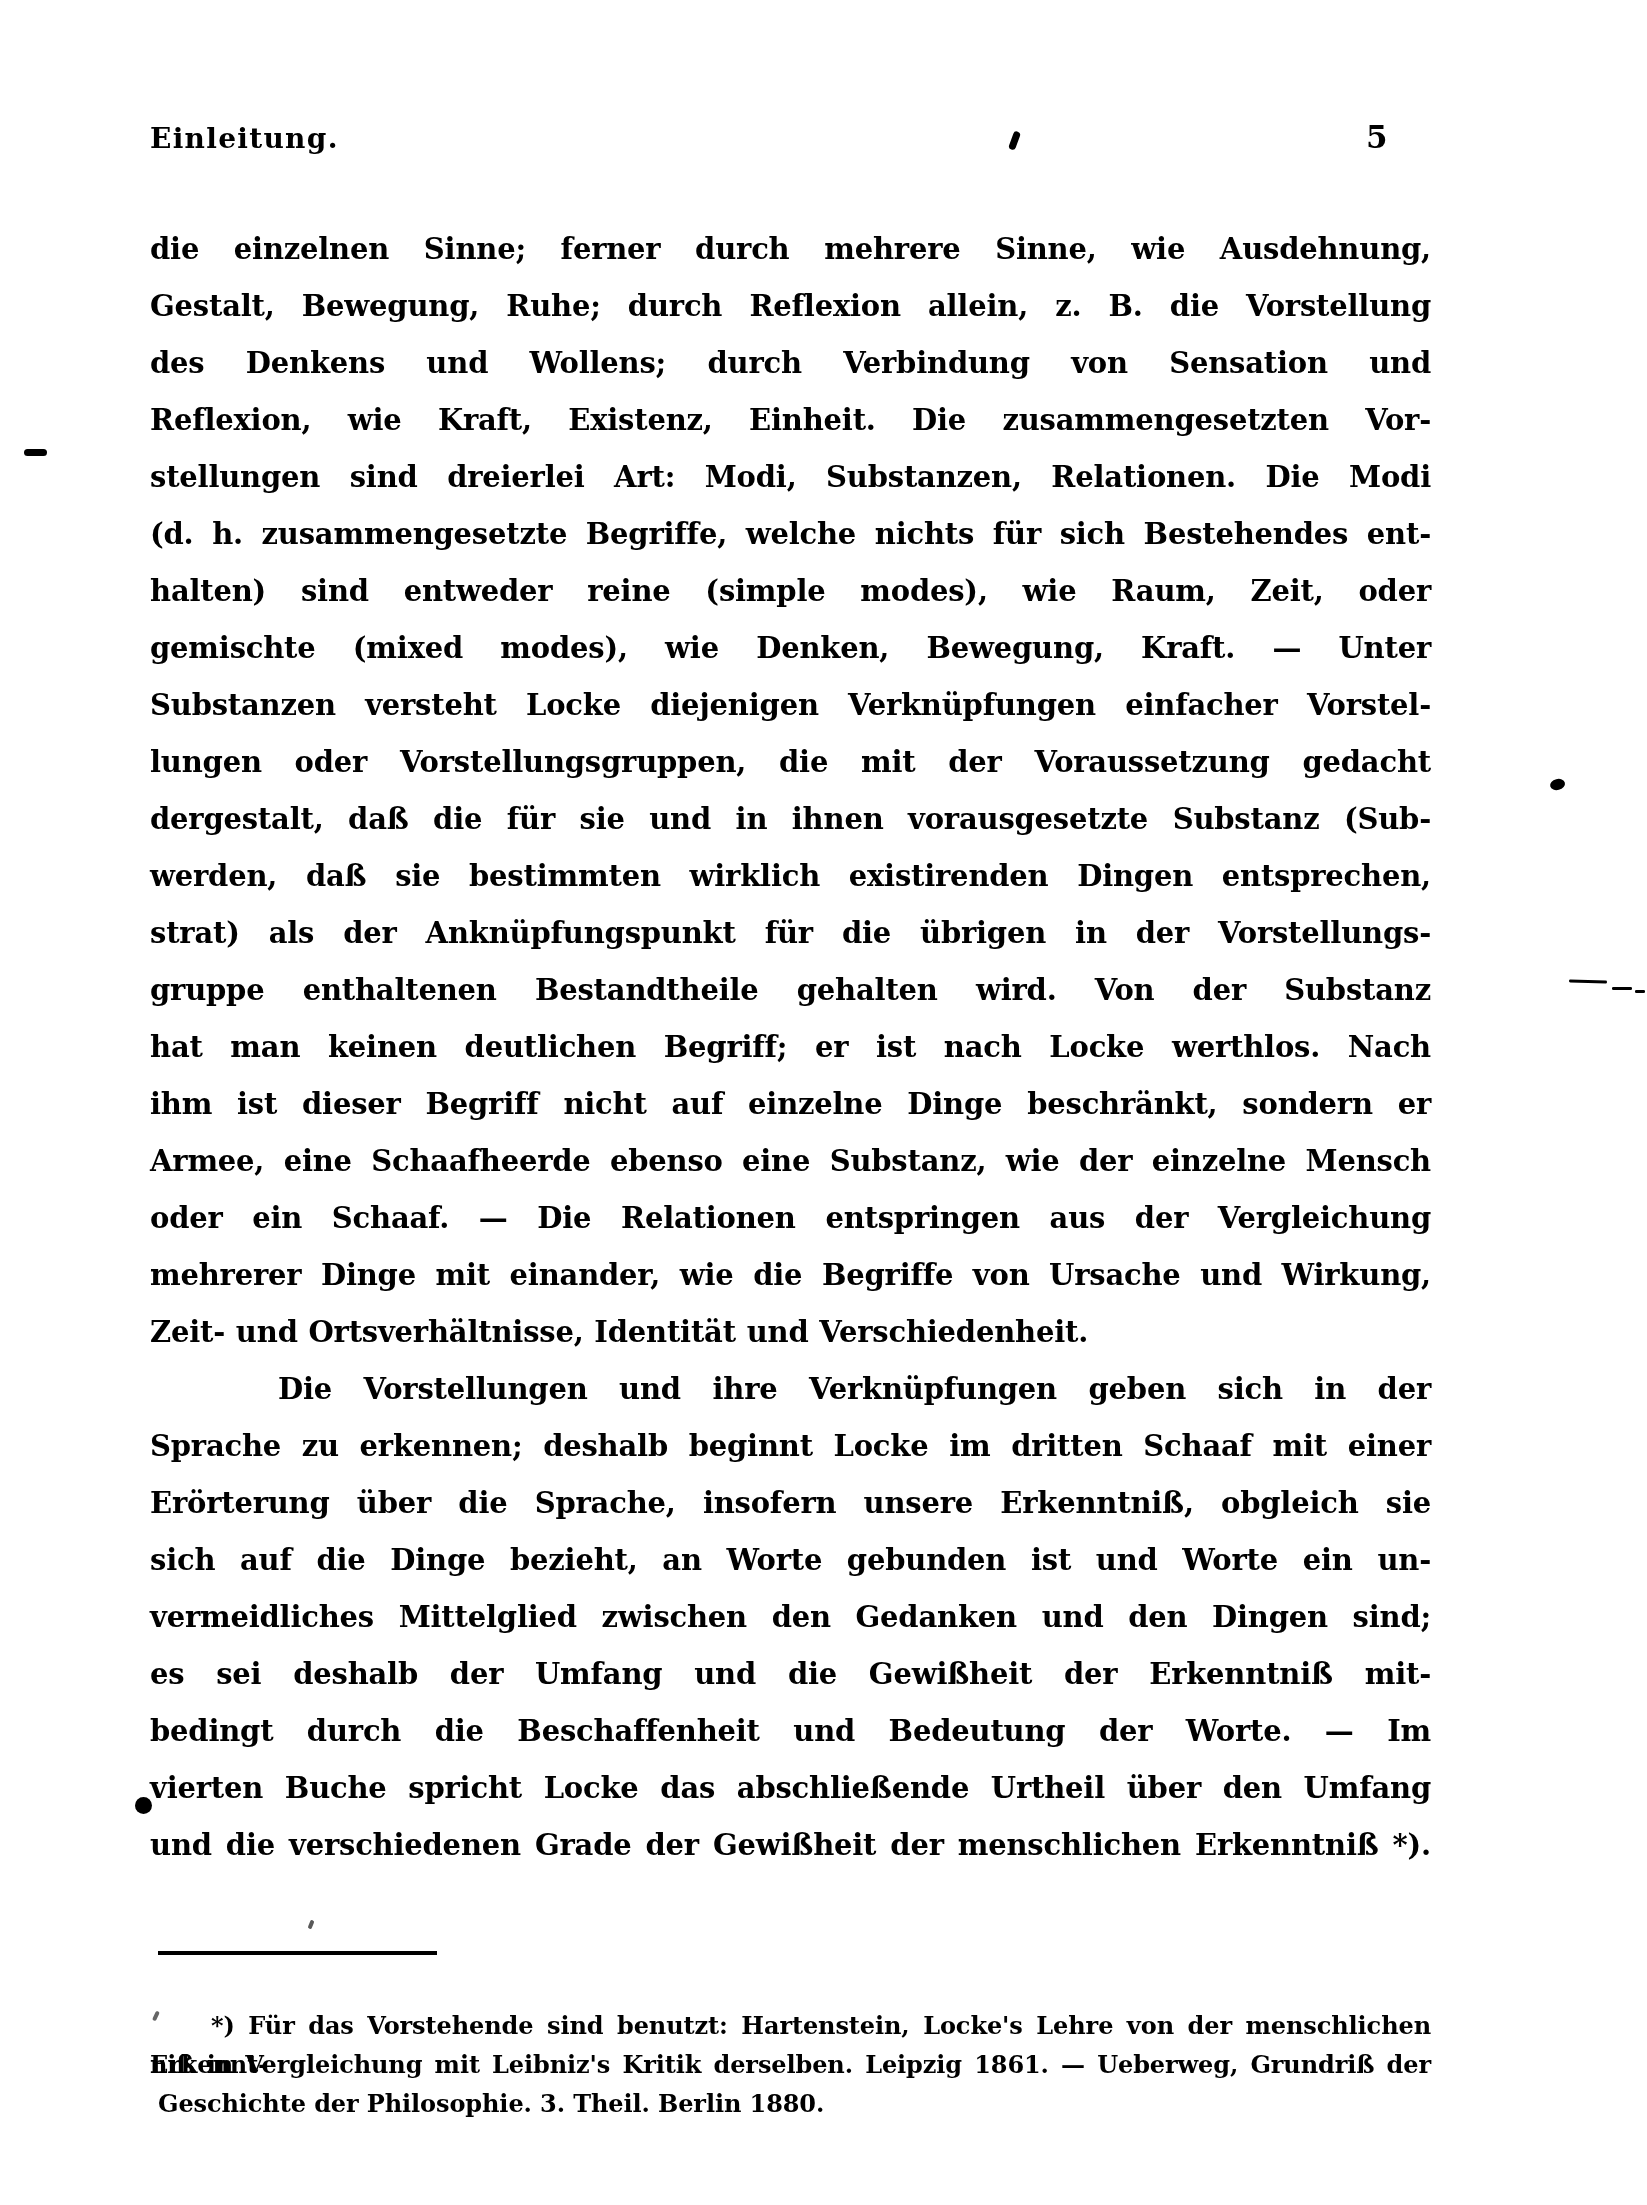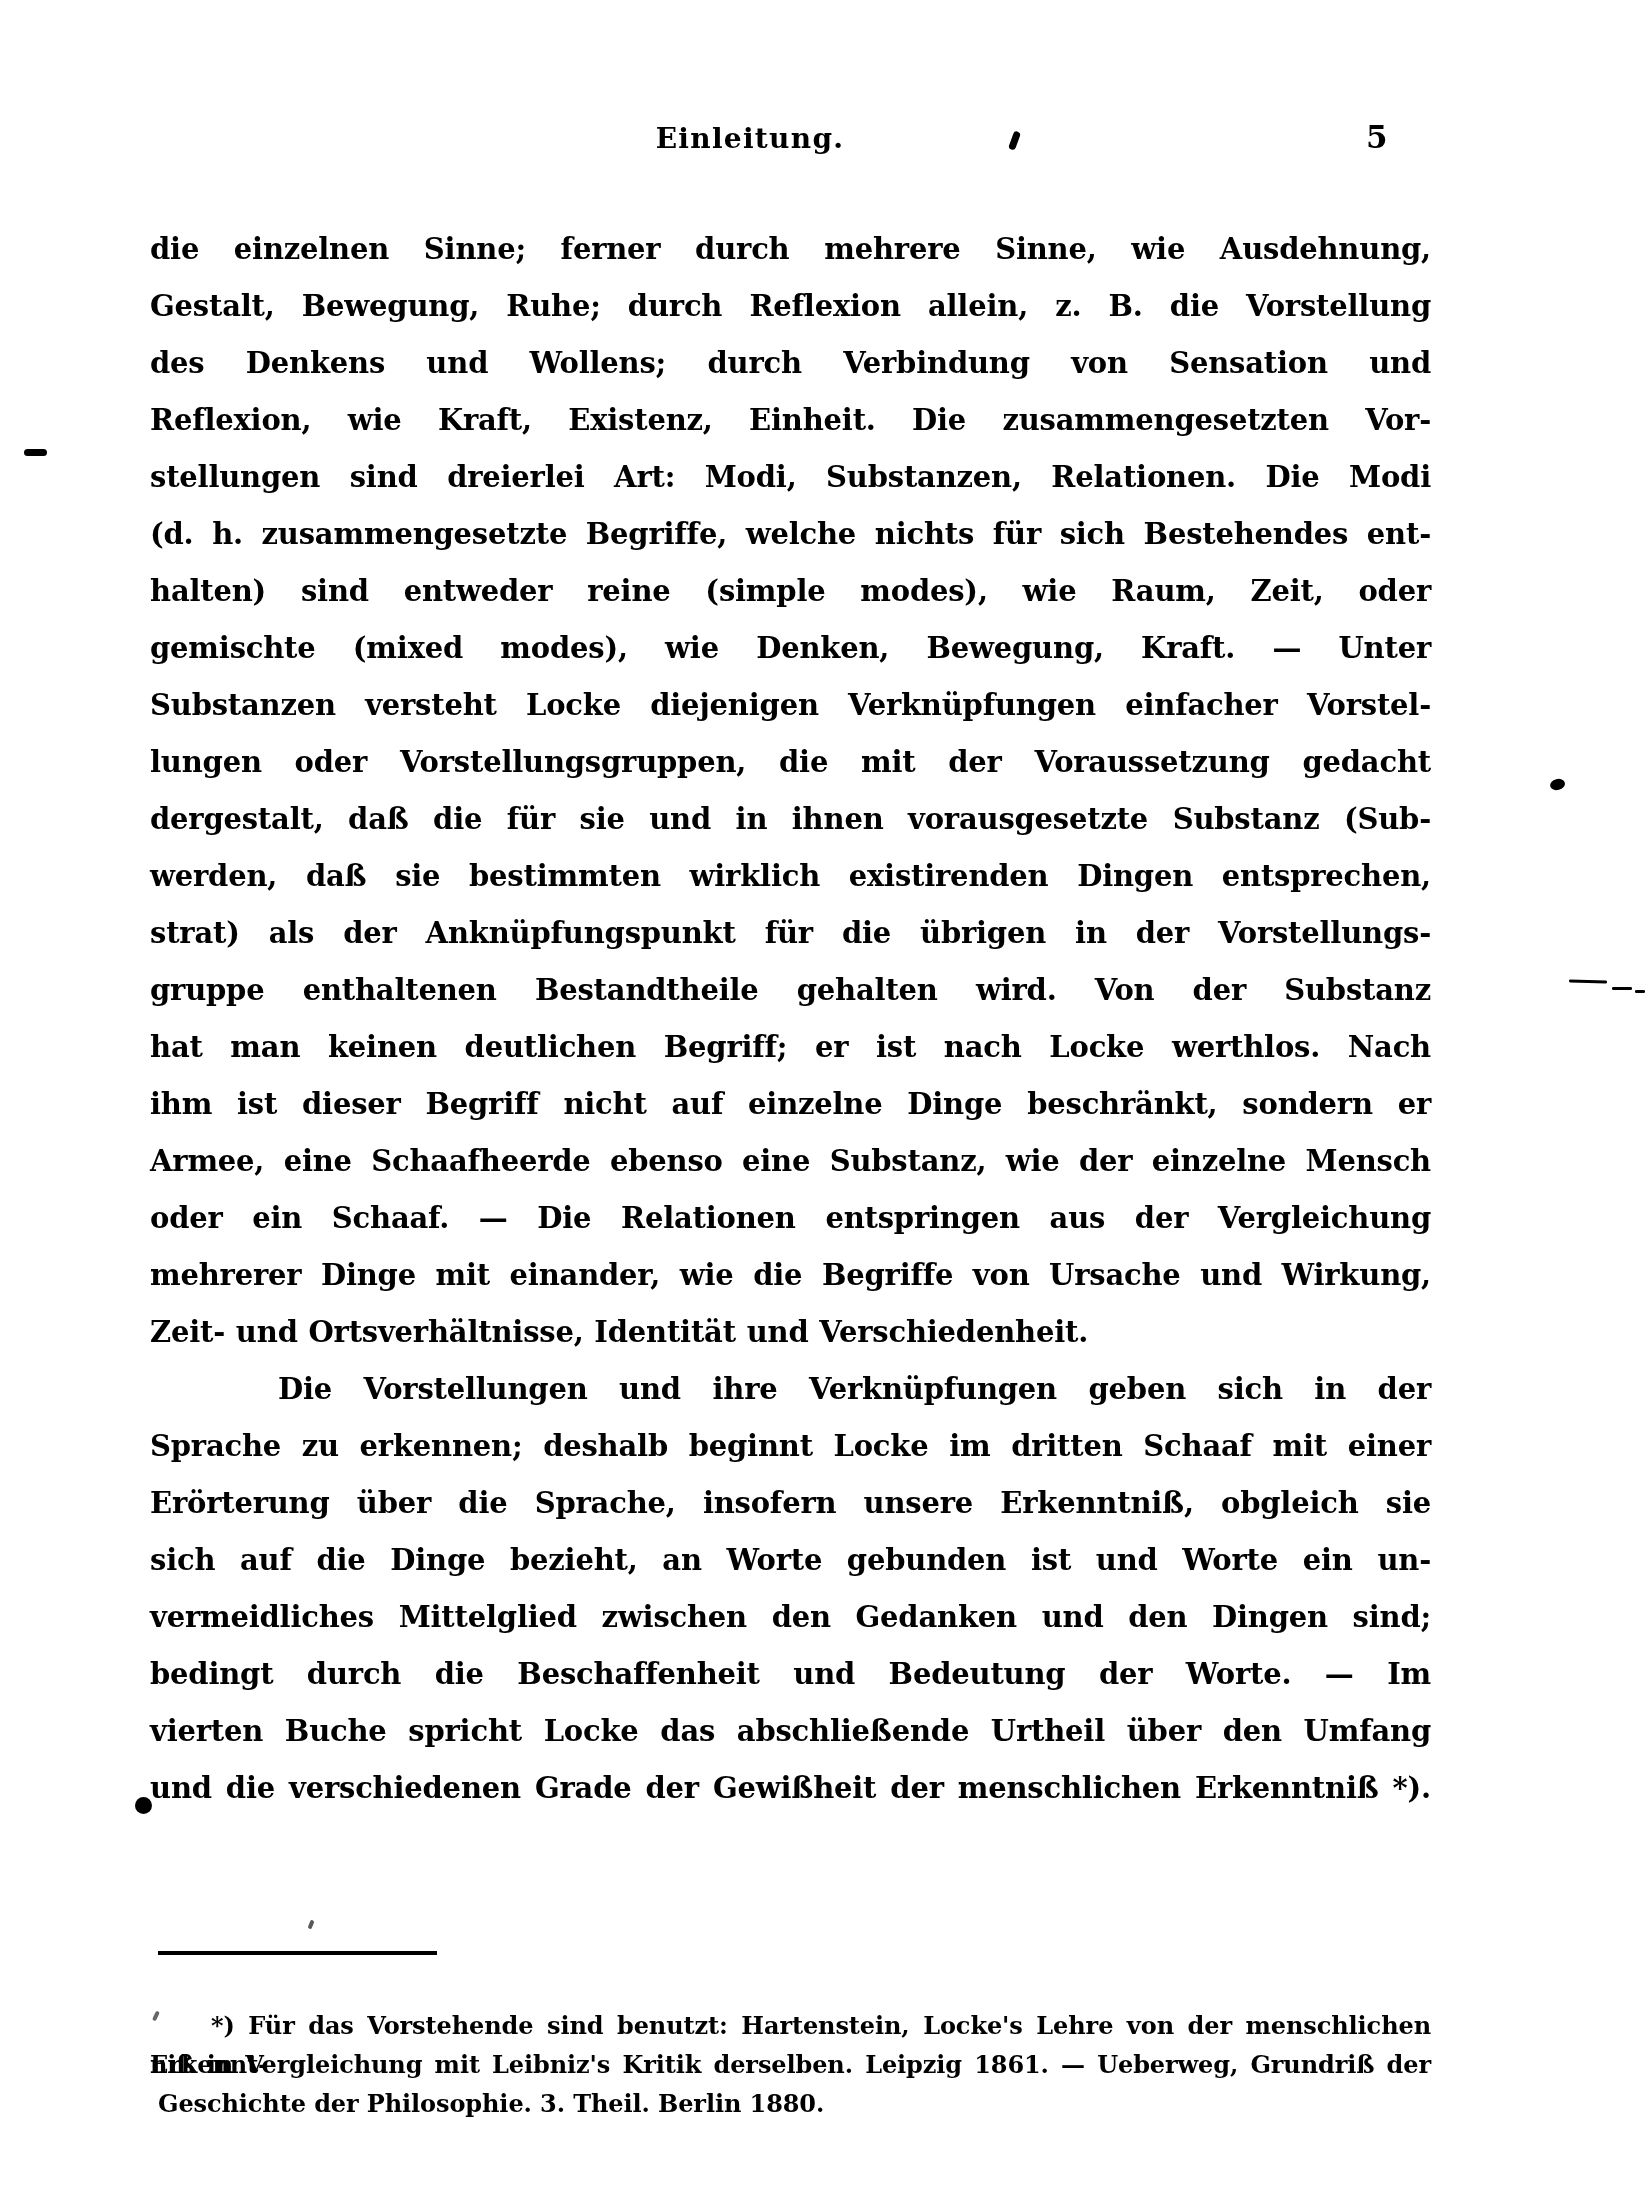--- a/index.html
+++ b/index.html
@@ -16,21 +16,21 @@
     font-family: "DejaVu Serif", serif;
     overflow: hidden;
   }
 
   
   .running-head {
     position: absolute;
     top: 122px;
     left: 150px;
     width: 1200px;
-    text-align: center;
+    text-align: left;
     font-size: 28px;
     font-weight: 700;
     letter-spacing: 1.3px;
   }
   .page-number {
     position: absolute;
     top: 119px;
     left: 1366px;
     font-size: 31px;
     font-weight: 700;
@@ -150,20 +150,21 @@
     <div class="line">ihm ist dieser Begriff nicht auf einzelne Dinge beschränkt, sondern er</div>
     <div class="line">Armee, eine Schaafheerde ebenso eine Substanz, wie der einzelne Mensch</div>
     <div class="line">oder ein Schaaf. — Die Relationen entspringen aus der Vergleichung</div>
     <div class="line">mehrerer Dinge mit einander, wie die Begriffe von Ursache und Wirkung,</div>
     <div class="line end">Zeit- und Ortsverhältnisse, Identität und Verschiedenheit.</div>
     <div class="line indent">Die Vorstellungen und ihre Verknüpfungen geben sich in der</div>
     <div class="line">Sprache zu erkennen; deshalb beginnt Locke im dritten Schaaf mit einer</div>
     <div class="line">Erörterung über die Sprache, insofern unsere Erkenntniß, obgleich sie</div>
     <div class="line">sich auf die Dinge bezieht, an Worte gebunden ist und Worte ein un-</div>
     <div class="line">vermeidliches Mittelglied zwischen den Gedanken und den Dingen sind;</div>
+    <div class="line">es sei deshalb der Umfang und die Gewißheit der Erkenntniß mit-</div>
     <div class="line">bedingt durch die Beschaffenheit und Bedeutung der Worte. — Im</div>
     <div class="line">vierten Buche spricht Locke das abschließende Urtheil über den Umfang</div>
     <div class="line">und die verschiedenen Grade der Gewißheit der menschlichen Erkenntniß *).</div>
   </div>
 
   <div class="footnote-rule"></div>
   <div class="footnote">
     <div class="fn-line first">*) Für das Vorstehende sind benutzt: Hartenstein, Locke's Lehre von der menschlichen Erkennt-</div>
     <div class="fn-line">niß in Vergleichung mit Leibniz's Kritik derselben. Leipzig 1861. — Ueberweg, Grundriß der</div>
     <div class="fn-line end">Geschichte der Philosophie. 3. Theil. Berlin 1880.</div>

